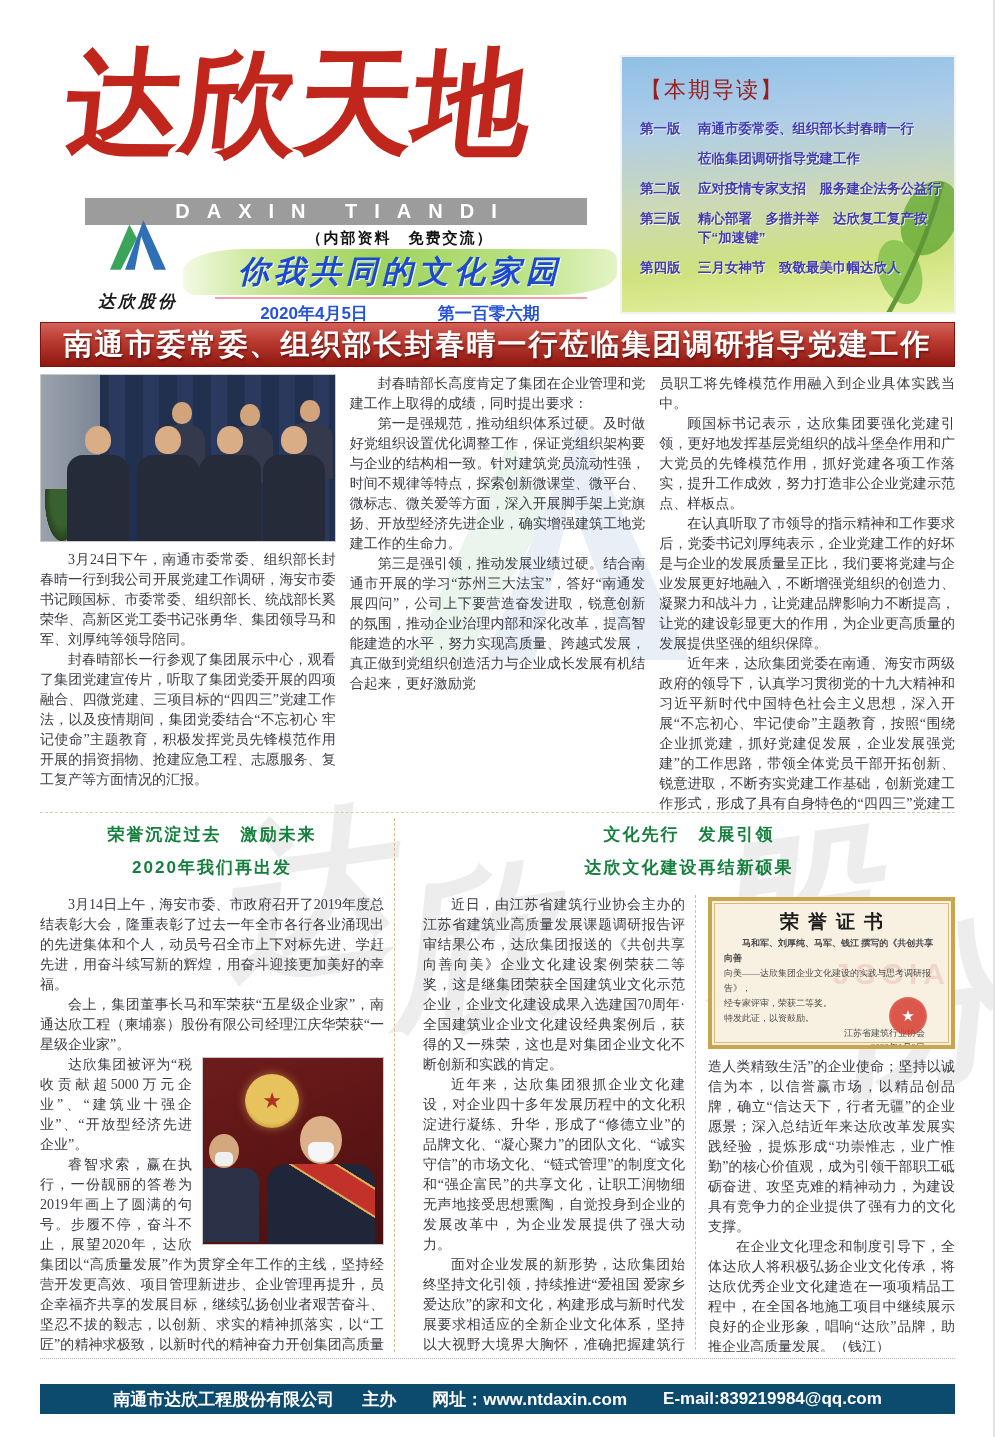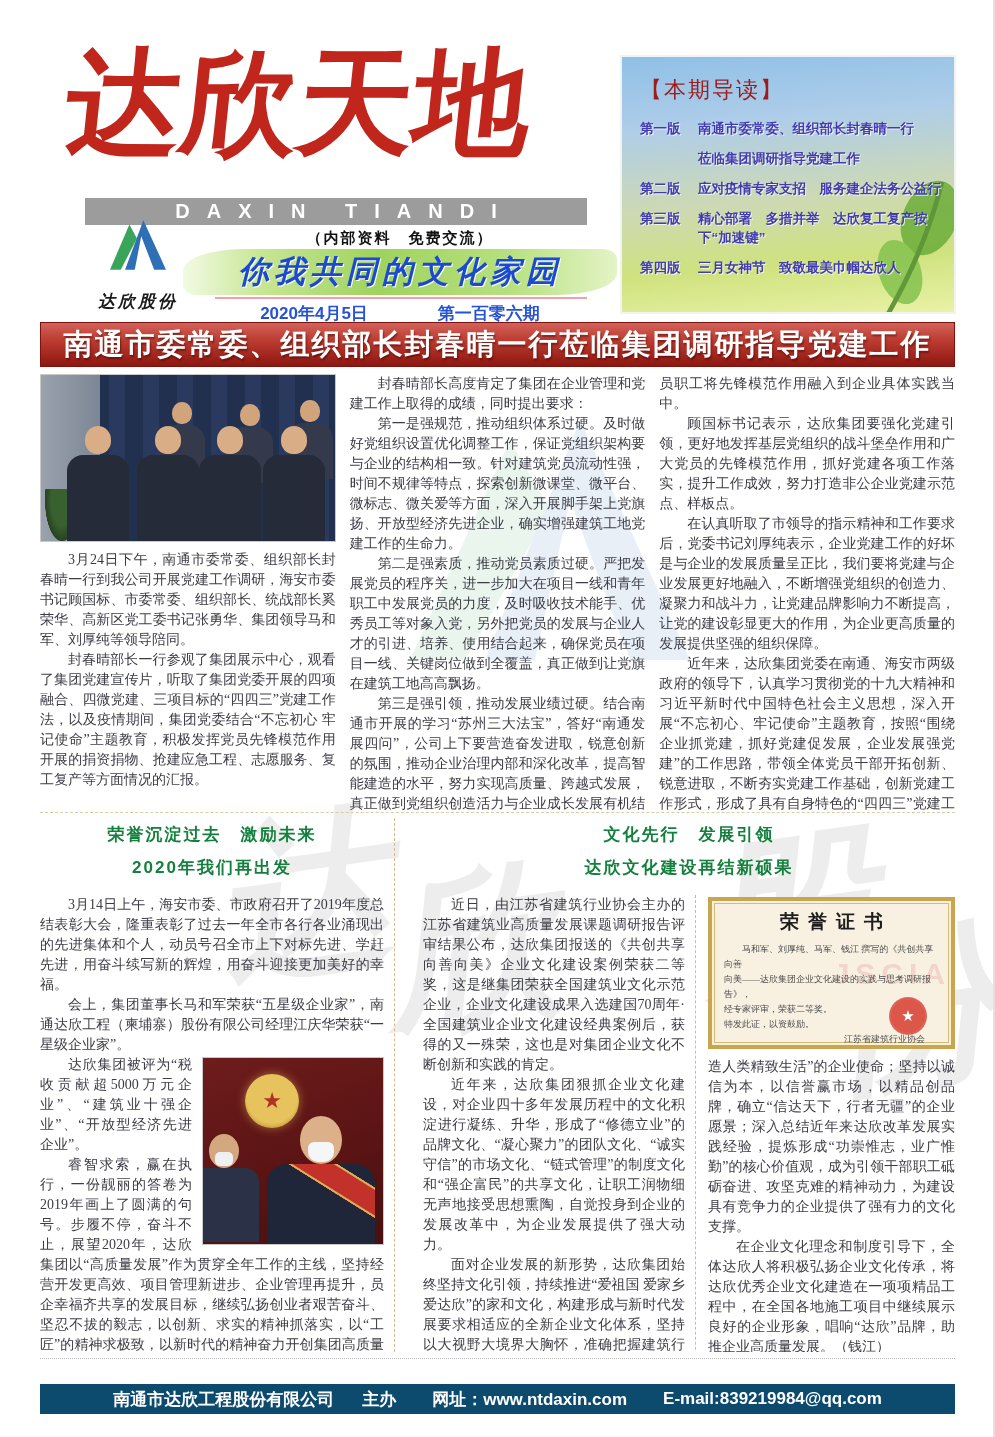--- a/index.html
+++ b/index.html
@@ -124,23 +124,23 @@
     color:#15803d; font-size:17px; line-height:33px; letter-spacing:2px; margin-bottom:11px; }
   .sec2 .para { margin-bottom:0; }
   .art3-cols { display:flex; }
   .art3-colA { width:272px; flex-shrink:0; padding-right:10px; }
   .art3-colB { flex:1; border-left:1px dashed #ddb68e; padding-left:12px; }
   
   .cert { position:relative; width:100%; height:152px; margin:2px 0 8px;
     background:#f8f1e2; border:4px solid #c9a64e;
     box-shadow:inset 0 0 0 2px #f8f1e2, inset 0 0 0 3px #d9bc72; padding:8px 12px 0; overflow:hidden; }
   .cert-title { text-align:center; font-weight:bold; font-size:19px; letter-spacing:9px;
-    color:#1d1d1d; margin-bottom:7px; text-indent:9px; position:relative; z-index:1; }
+    color:#1d1d1d; margin-bottom:1px; text-indent:9px; position:relative; z-index:1; }
   .cert-line { font-size:9px; color:#4c4c4c; line-height:15px; position:relative; z-index:1; }
-  .cert-line.ind { text-indent:2em; }
+  .cert-line.ind { text-indent:2em;font-weight:bold; }
   .cert-issuer, .cert-date { text-align:right; font-size:9px; color:#4c4c4c;
     padding-right:14px; line-height:14px; position:relative; z-index:1; }
   .cert-seal { position:absolute; right:24px; bottom:10px; width:38px; height:38px; border-radius:50%;
     background:radial-gradient(circle,rgba(215,60,48,0.85) 0 60%,rgba(215,60,48,0.45) 100%);
     color:#fff; display:flex; align-items:center; justify-content:center; font-size:15px; z-index:2; }
   .cert-wm { position:absolute; left:0; right:0; top:56px; text-align:right;
     font-family:"Liberation Sans",sans-serif; font-weight:bold; font-size:30px;
     letter-spacing:6px; color:rgba(222,140,140,0.28); z-index:0; }
   
   .footer-bar { position:absolute; left:40px; top:1384px; width:915px; height:30px; z-index:1;
@@ -250,21 +250,20 @@
       </div>
       <div>
           <p class="para">3月24日下午，南通市委常委、组织部长封春晴一行到我公司开展党建工作调研，海安市委书记顾国标、市委常委、组织部长、统战部长奚荣华、高新区党工委书记张勇华、集团领导马和军、刘厚纯等领导陪同。</p>
           <p class="para">封春晴部长一行参观了集团展示中心，观看了集团党建宣传片，听取了集团党委开展的四项融合、四微党建、三项目标的“四四三”党建工作法，以及疫情期间，集团党委结合“不忘初心 牢记使命”主题教育，积极发挥党员先锋模范作用开展的捐资捐物、抢建应急工程、志愿服务、复工复产等方面情况的汇报。</p>
         </div>
     </div>
     <div class="a1col">
       <div>
           <p class="para">封春晴部长高度肯定了集团在企业管理和党建工作上取得的成绩，同时提出要求：</p>
           <p class="para">第一是强规范，推动组织体系过硬。及时做好党组织设置优化调整工作，保证党组织架构要与企业的结构相一致。针对建筑党员流动性强，时间不规律等特点，探索创新微课堂、微平台、微标志、微关爱等方面，深入开展脚手架上党旗扬、开放型经济先进企业，确实增强建筑工地党建工作的生命力。</p>
-          <p class="para">第二是强素质，推动党员素质过硬。严把发展党员的程序关，进一步加大在项目一线和青年职工中发展党员的力度，及时吸收技术能手、优秀员工等对象入党，另外把党员的发展与企业人才的引进、培养、使用结合起来，确保党员在项目一线、关键岗位做到全覆盖，真正做到让党旗在建筑工地高高飘扬。</p>
           <p class="para">第三是强引领，推动发展业绩过硬。结合南通市开展的学习“苏州三大法宝”，答好“南通发展四问”，公司上下要营造奋发进取，锐意创新的氛围，推动企业治理内部和深化改革，提高智能建造的水平，努力实现高质量、跨越式发展，真正做到党组织创造活力与企业成长发展有机结合起来，更好激励党</p>
         </div>
     </div>
     <div class="a1col">
       <div>
           <p class="para cont">员职工将先锋模范作用融入到企业具体实践当中。</p>
           <p class="para">顾国标书记表示，达欣集团要强化党建引领，更好地发挥基层党组织的战斗堡垒作用和广大党员的先锋模范作用，抓好党建各项工作落实，提升工作成效，努力打造非公企业党建示范点、样板点。</p>
           <p class="para">在认真听取了市领导的指示精神和工作要求后，党委书记刘厚纯表示，企业党建工作的好坏是与企业的发展质量呈正比，我们要将党建与企业发展更好地融入，不断增强党组织的创造力、凝聚力和战斗力，让党建品牌影响力不断提高，让党的建设彰显更大的作用，为企业更高质量的发展提供坚强的组织保障。</p>
           <p class="para">近年来，达欣集团党委在南通、海安市两级政府的领导下，认真学习贯彻党的十九大精神和习近平新时代中国特色社会主义思想，深入开展“不忘初心、牢记使命”主题教育，按照“围绕企业抓党建，抓好党建促发展，企业发展强党建”的工作思路，带领全体党员干部开拓创新、锐意进取，不断夯实党建工作基础，创新党建工作形式，形成了具有自身特色的“四四三”党建工作法，有效推进企业高质量发展。（陈春红）</p>
         </div>

